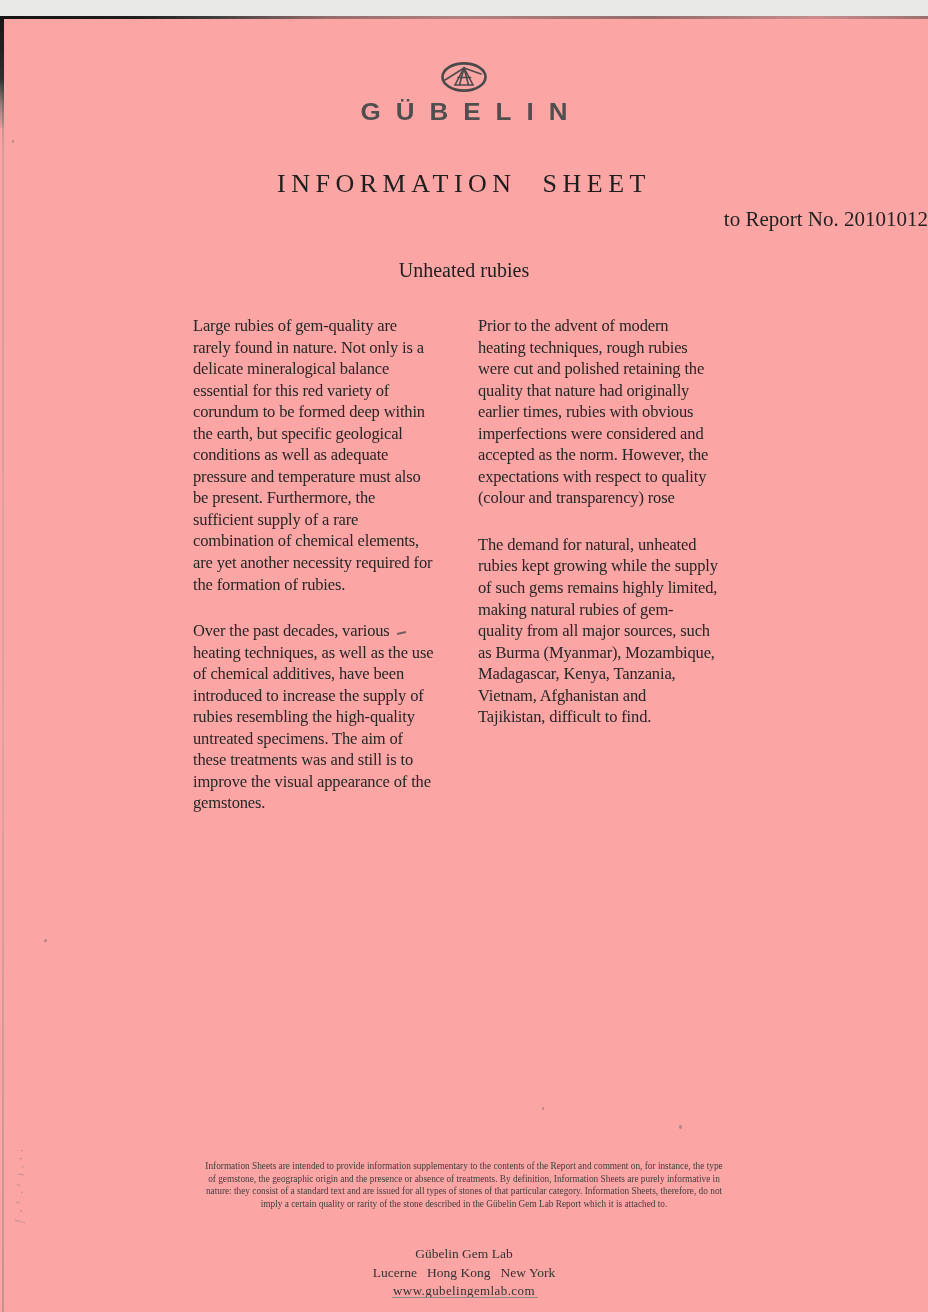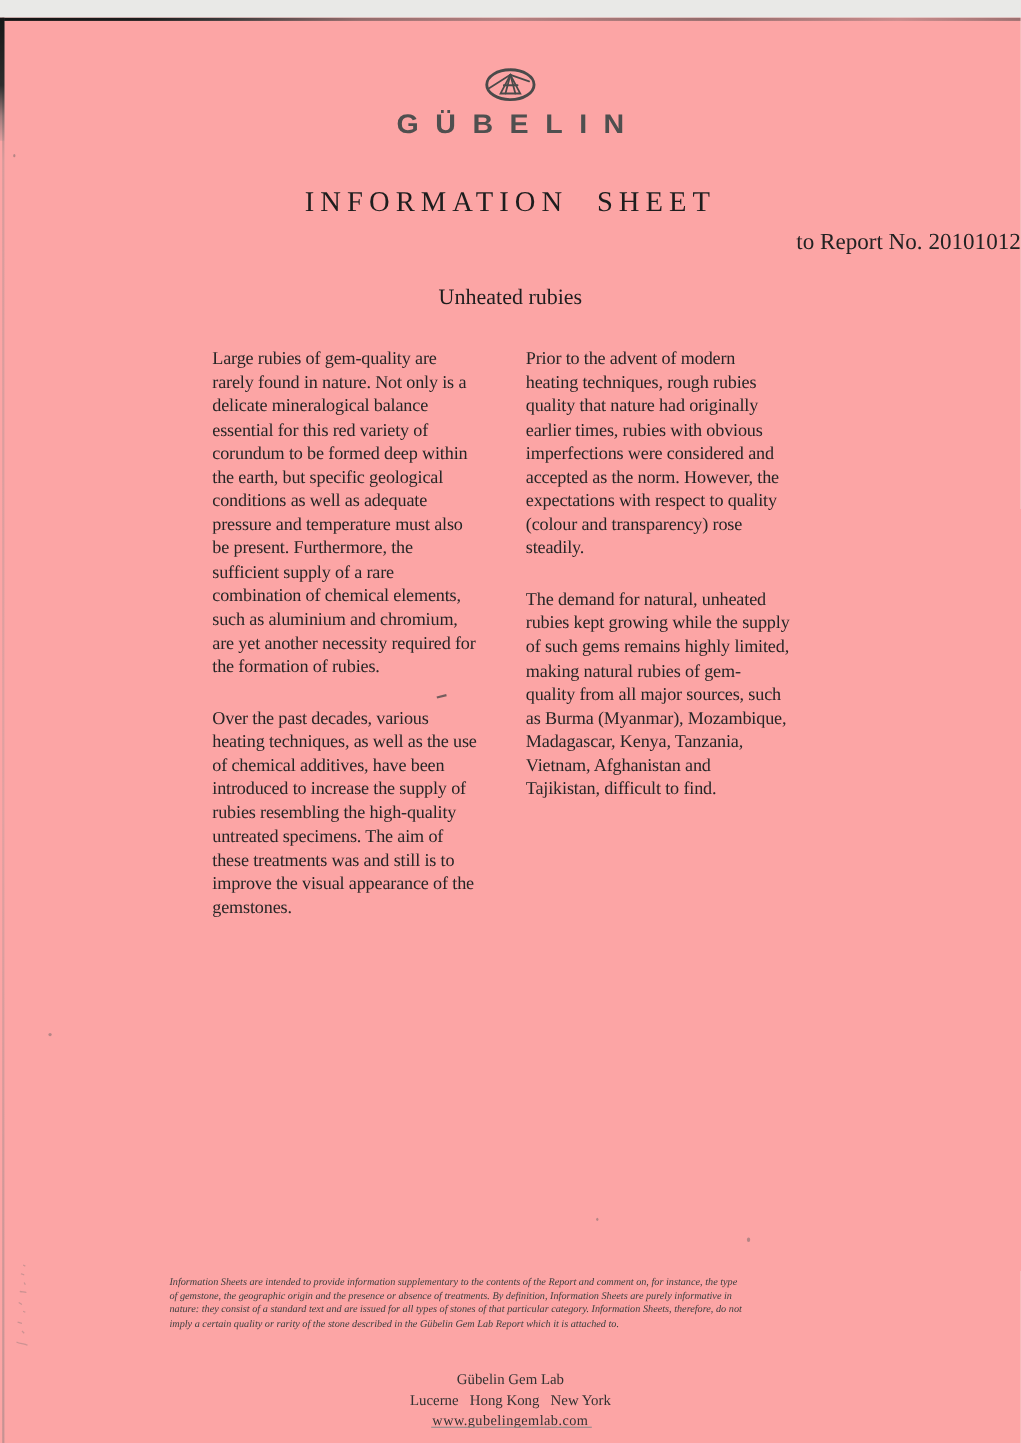--- a/index.html
+++ b/index.html
@@ -38,21 +38,21 @@
   .heading{position:absolute;top:243px;left:0;right:0;margin:0;text-align:center;
     font-weight:400;font-size:20px;color:#1e1e1e;}
   
   .col{position:absolute;top:299px;}
   .col-left{left:193px;width:278px;}
   .col-right{left:478px;width:282px;}
   .para + .para{margin-top:25px;}
   .col .tline{font-size:16.5px;line-height:21.55px;letter-spacing:-.15px;
     white-space:pre;color:#262626;}
   
-  .disclaimer{position:absolute;top:1144px;left:154px;width:620px;text-align:left;font-style:italic;}
+  .disclaimer{position:absolute;top:1144px;left:154px;width:620px;text-align:center;}
   .disclaimer .tline{font-size:9.3px;line-height:12.6px;color:#3e3e3e;white-space:pre;}
   
   .footer{position:absolute;top:1229px;left:0;right:0;text-align:center;color:#333;}
   .footer-lab{font-size:13.5px;line-height:18.5px;}
   .footer-loc{font-size:13.5px;line-height:18.5px;white-space:pre;}
   .footer-web{font-size:13px;line-height:18px;letter-spacing:.4px;}
   .footer-rule{position:absolute;top:1281px;left:392px;width:146px;height:1px;background:#8a8a8a;}
 </style>
 </head>
 <body>
@@ -98,47 +98,46 @@
         <div class="tline">rarely found in nature. Not only is a</div>
         <div class="tline">delicate mineralogical balance</div>
         <div class="tline">essential for this red variety of</div>
         <div class="tline">corundum to be formed deep within</div>
         <div class="tline">the earth, but specific geological</div>
         <div class="tline">conditions as well as adequate</div>
         <div class="tline">pressure and temperature must also</div>
         <div class="tline">be present. Furthermore, the</div>
         <div class="tline">sufficient supply of a rare</div>
         <div class="tline">combination of chemical elements,</div>
-        <div class="tline">such as aluminium and chromium,</div>
         <div class="tline">are yet another necessity required for</div>
         <div class="tline">the formation of rubies.</div>
       </div>
     <div class="para">
         <div class="tline">Over the past decades, various</div>
         <div class="tline">heating techniques, as well as the use</div>
         <div class="tline">of chemical additives, have been</div>
         <div class="tline">introduced to increase the supply of</div>
         <div class="tline">rubies resembling the high-quality</div>
         <div class="tline">untreated specimens. The aim of</div>
         <div class="tline">these treatments was and still is to</div>
         <div class="tline">improve the visual appearance of the</div>
         <div class="tline">gemstones.</div>
       </div>
   </section>
   <section class="col col-right">
     <div class="para">
         <div class="tline">Prior to the advent of modern</div>
         <div class="tline">heating techniques, rough rubies</div>
+        <div class="tline">were cut and polished retaining the</div>
         <div class="tline">quality that nature had originally</div>
         <div class="tline">earlier times, rubies with obvious</div>
         <div class="tline">imperfections were considered and</div>
         <div class="tline">accepted as the norm. However, the</div>
         <div class="tline">expectations with respect to quality</div>
         <div class="tline">(colour and transparency) rose</div>
-        <div class="tline">steadily.</div>
       </div>
     <div class="para">
         <div class="tline">The demand for natural, unheated</div>
         <div class="tline">rubies kept growing while the supply</div>
         <div class="tline">of such gems remains highly limited,</div>
         <div class="tline">making natural rubies of gem-</div>
         <div class="tline">quality from all major sources, such</div>
         <div class="tline">as Burma (Myanmar), Mozambique,</div>
         <div class="tline">Madagascar, Kenya, Tanzania,</div>
         <div class="tline">Vietnam, Afghanistan and</div>

